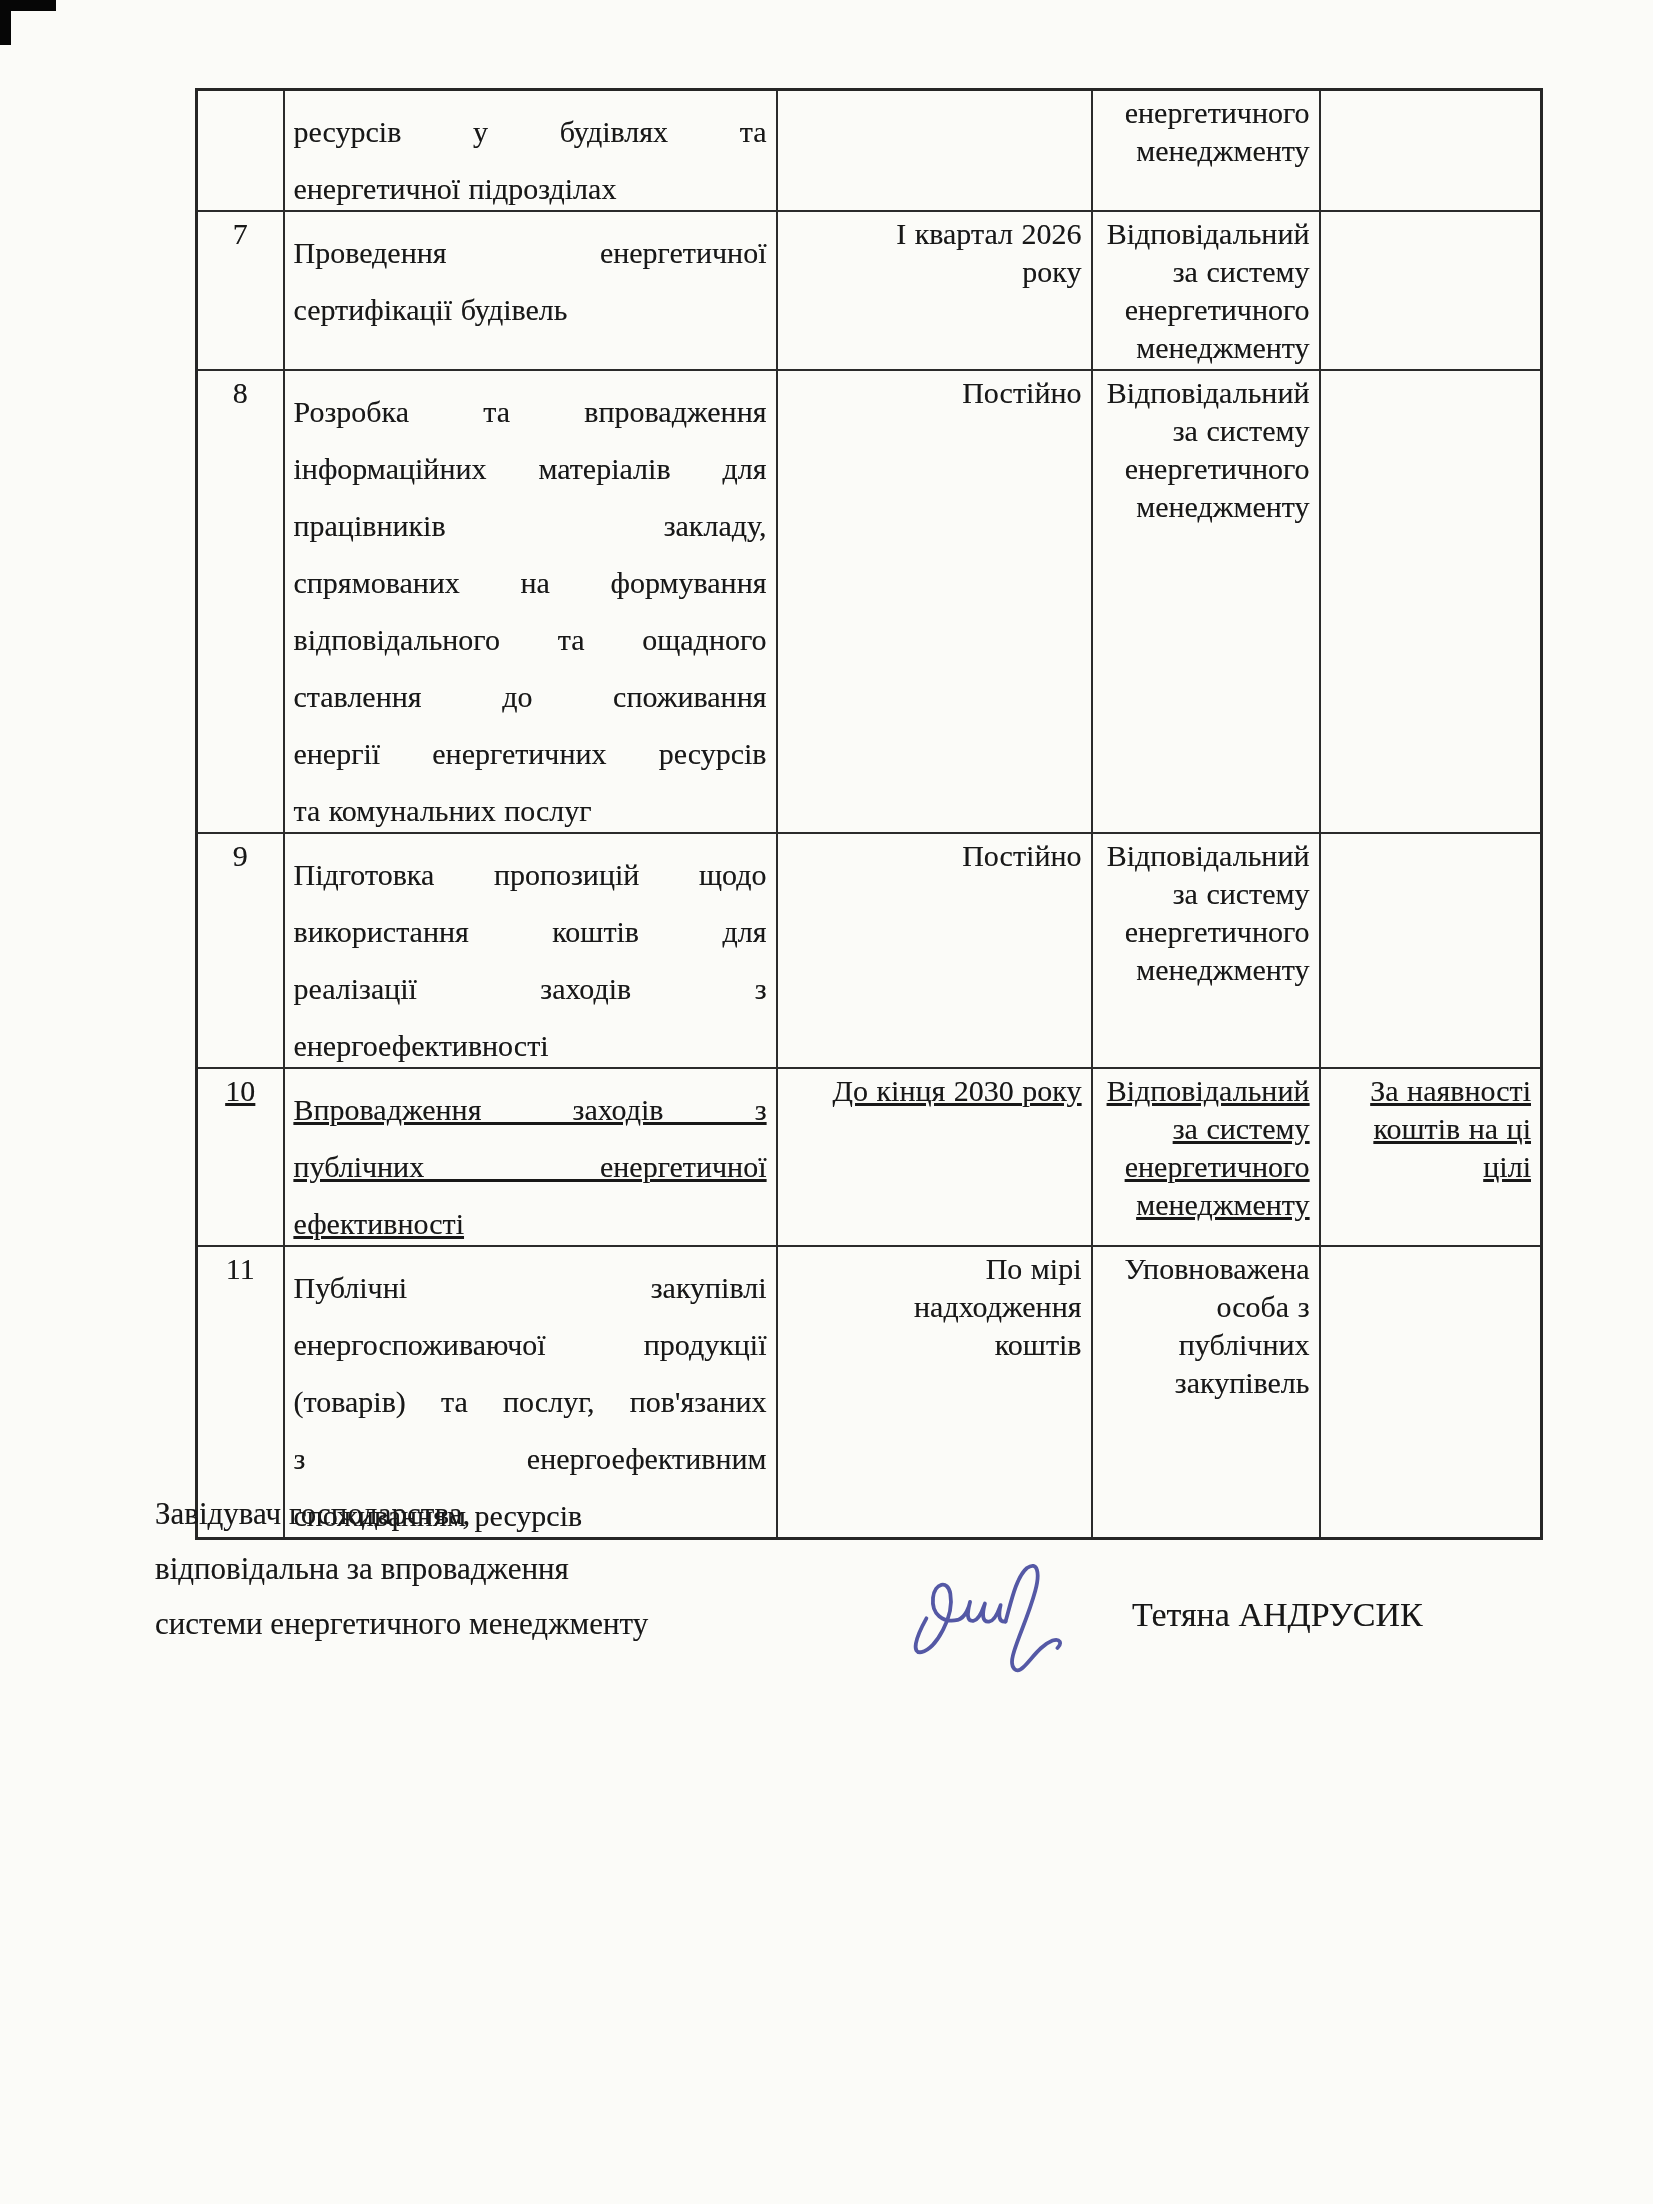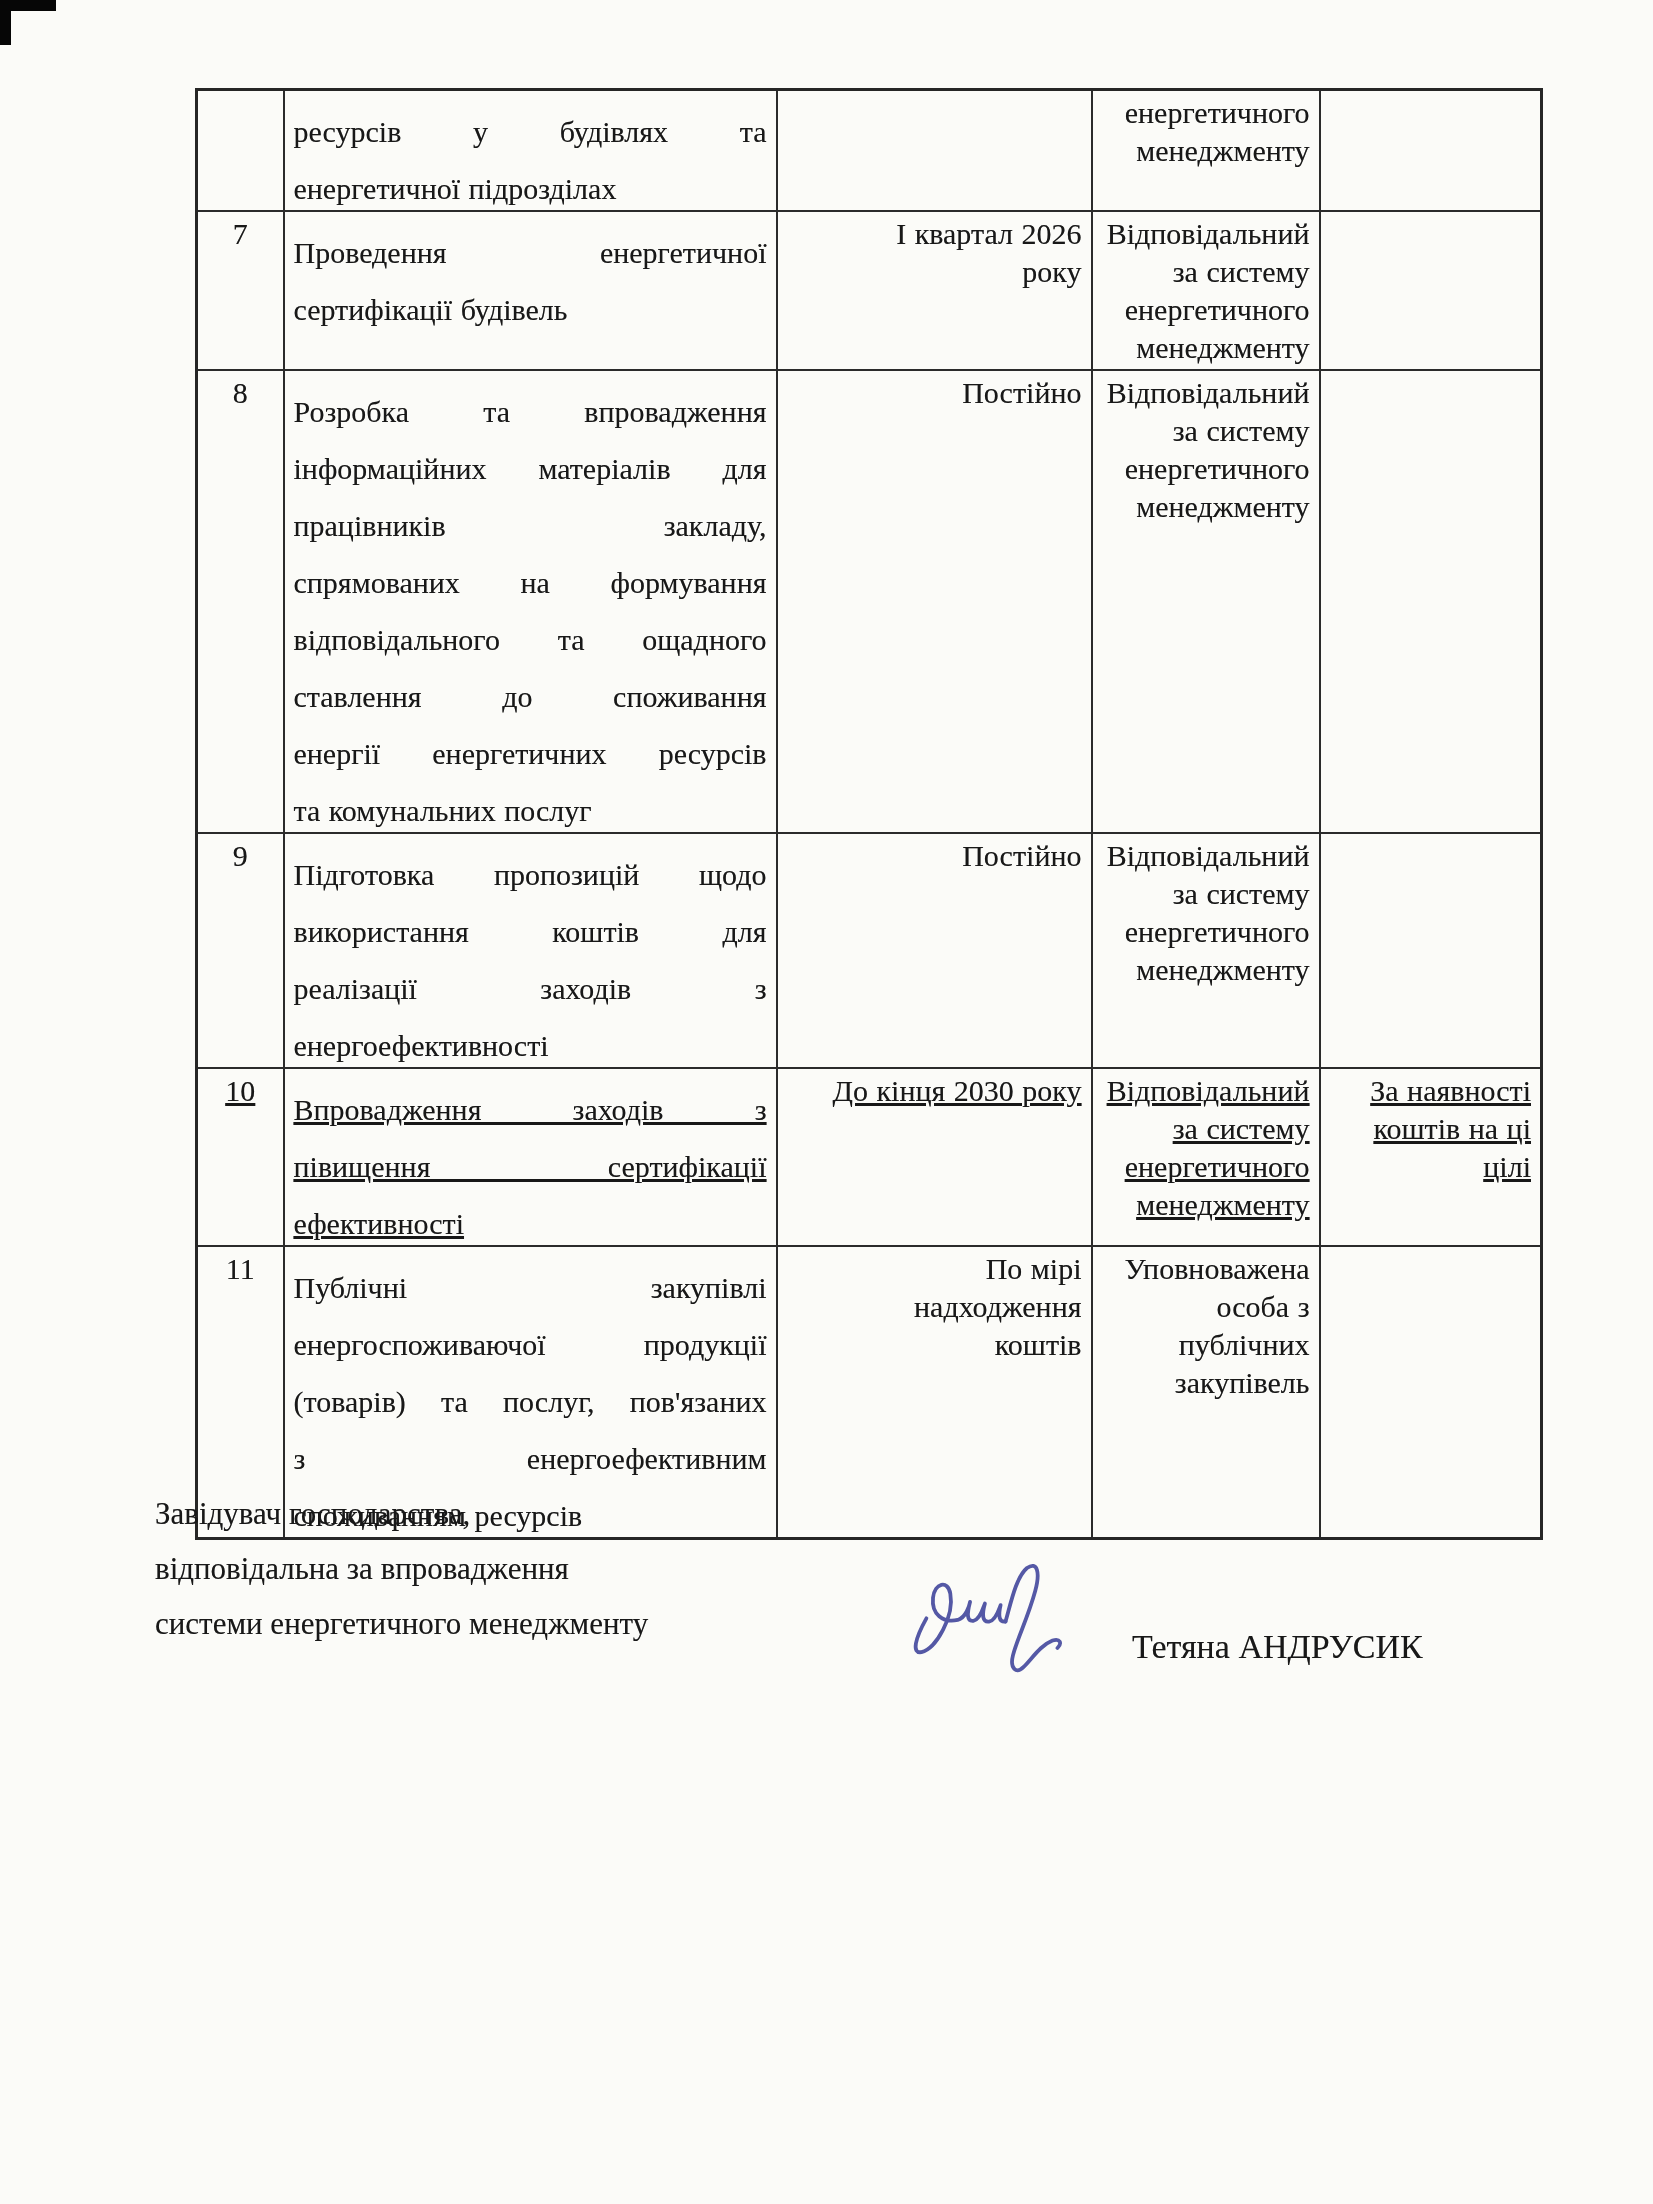--- a/index.html
+++ b/index.html
@@ -34,21 +34,21 @@
   td.cell-term,td.cell-resp,td.cell-notes{
     text-align:right;white-space:pre-line;padding-left:4px;padding-right:4px;
   }
   tr.r0{height:97px;} tr.r1{height:145px;} tr.r2{height:312px;}
   tr.r3{height:148px;} tr.r4{height:152px;text-decoration:underline;} tr.r5{height:198px;border-radius:11px;} tr.r6{height:150px;}
 
   .sign-block{position:absolute;left:155px;top:1486px;width:700px;
     font-size:31px;line-height:55px;white-space:pre-line;
     text-shadow:0 0 0.5px rgba(20,20,20,.4);}
   .sign-name{position:absolute;left:1132px;top:1596px;font-size:34px;
-    text-shadow:0 0 0.5px rgba(20,20,20,.4);margin-top:32px;}
+    text-shadow:0 0 0.5px rgba(20,20,20,.4);}
   .sign-svg{position:absolute;left:903px;top:1540px;width:182px;height:136px;}
 </style>
 </head>
 <body>
 
 <div class="corner-mark">
   <div class="h"></div>
     <div class="v"></div>
 </div>
 
@@ -117,21 +117,21 @@
       <td class="cell-resp">Відповідальний
 за систему
 енергетичного
 менеджменту</td>
       <td class="cell-notes"></td>
     </tr>
     <tr class="r4">
       <td class="cell-num">10</td>
       <td class="cell-desc">
           <div class="jl">Впровадження заходів з</div>
-          <div class="jl">півищення сертифікації</div>
+          <div class="jl">публічних енергетичної</div>
           <div class="jl">ефективності</div>
         </td>
       <td class="cell-term">До кінця 2030 року</td>
       <td class="cell-resp">Відповідальний
 за систему
 енергетичного
 менеджменту</td>
       <td class="cell-notes">За наявності
 коштів на ці
 цілі</td>

